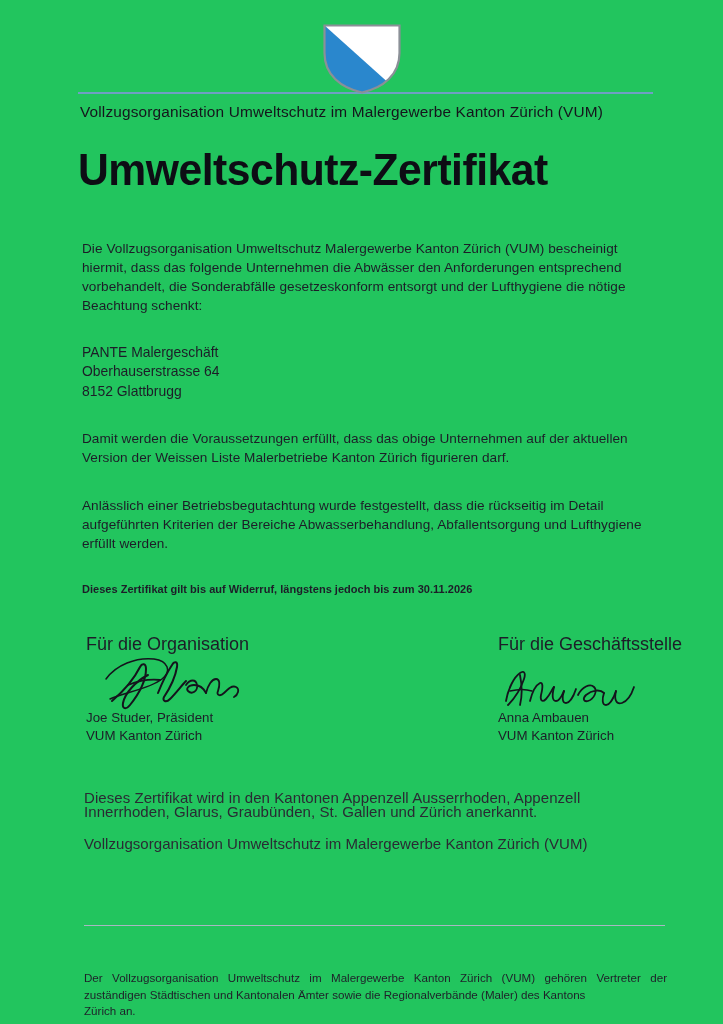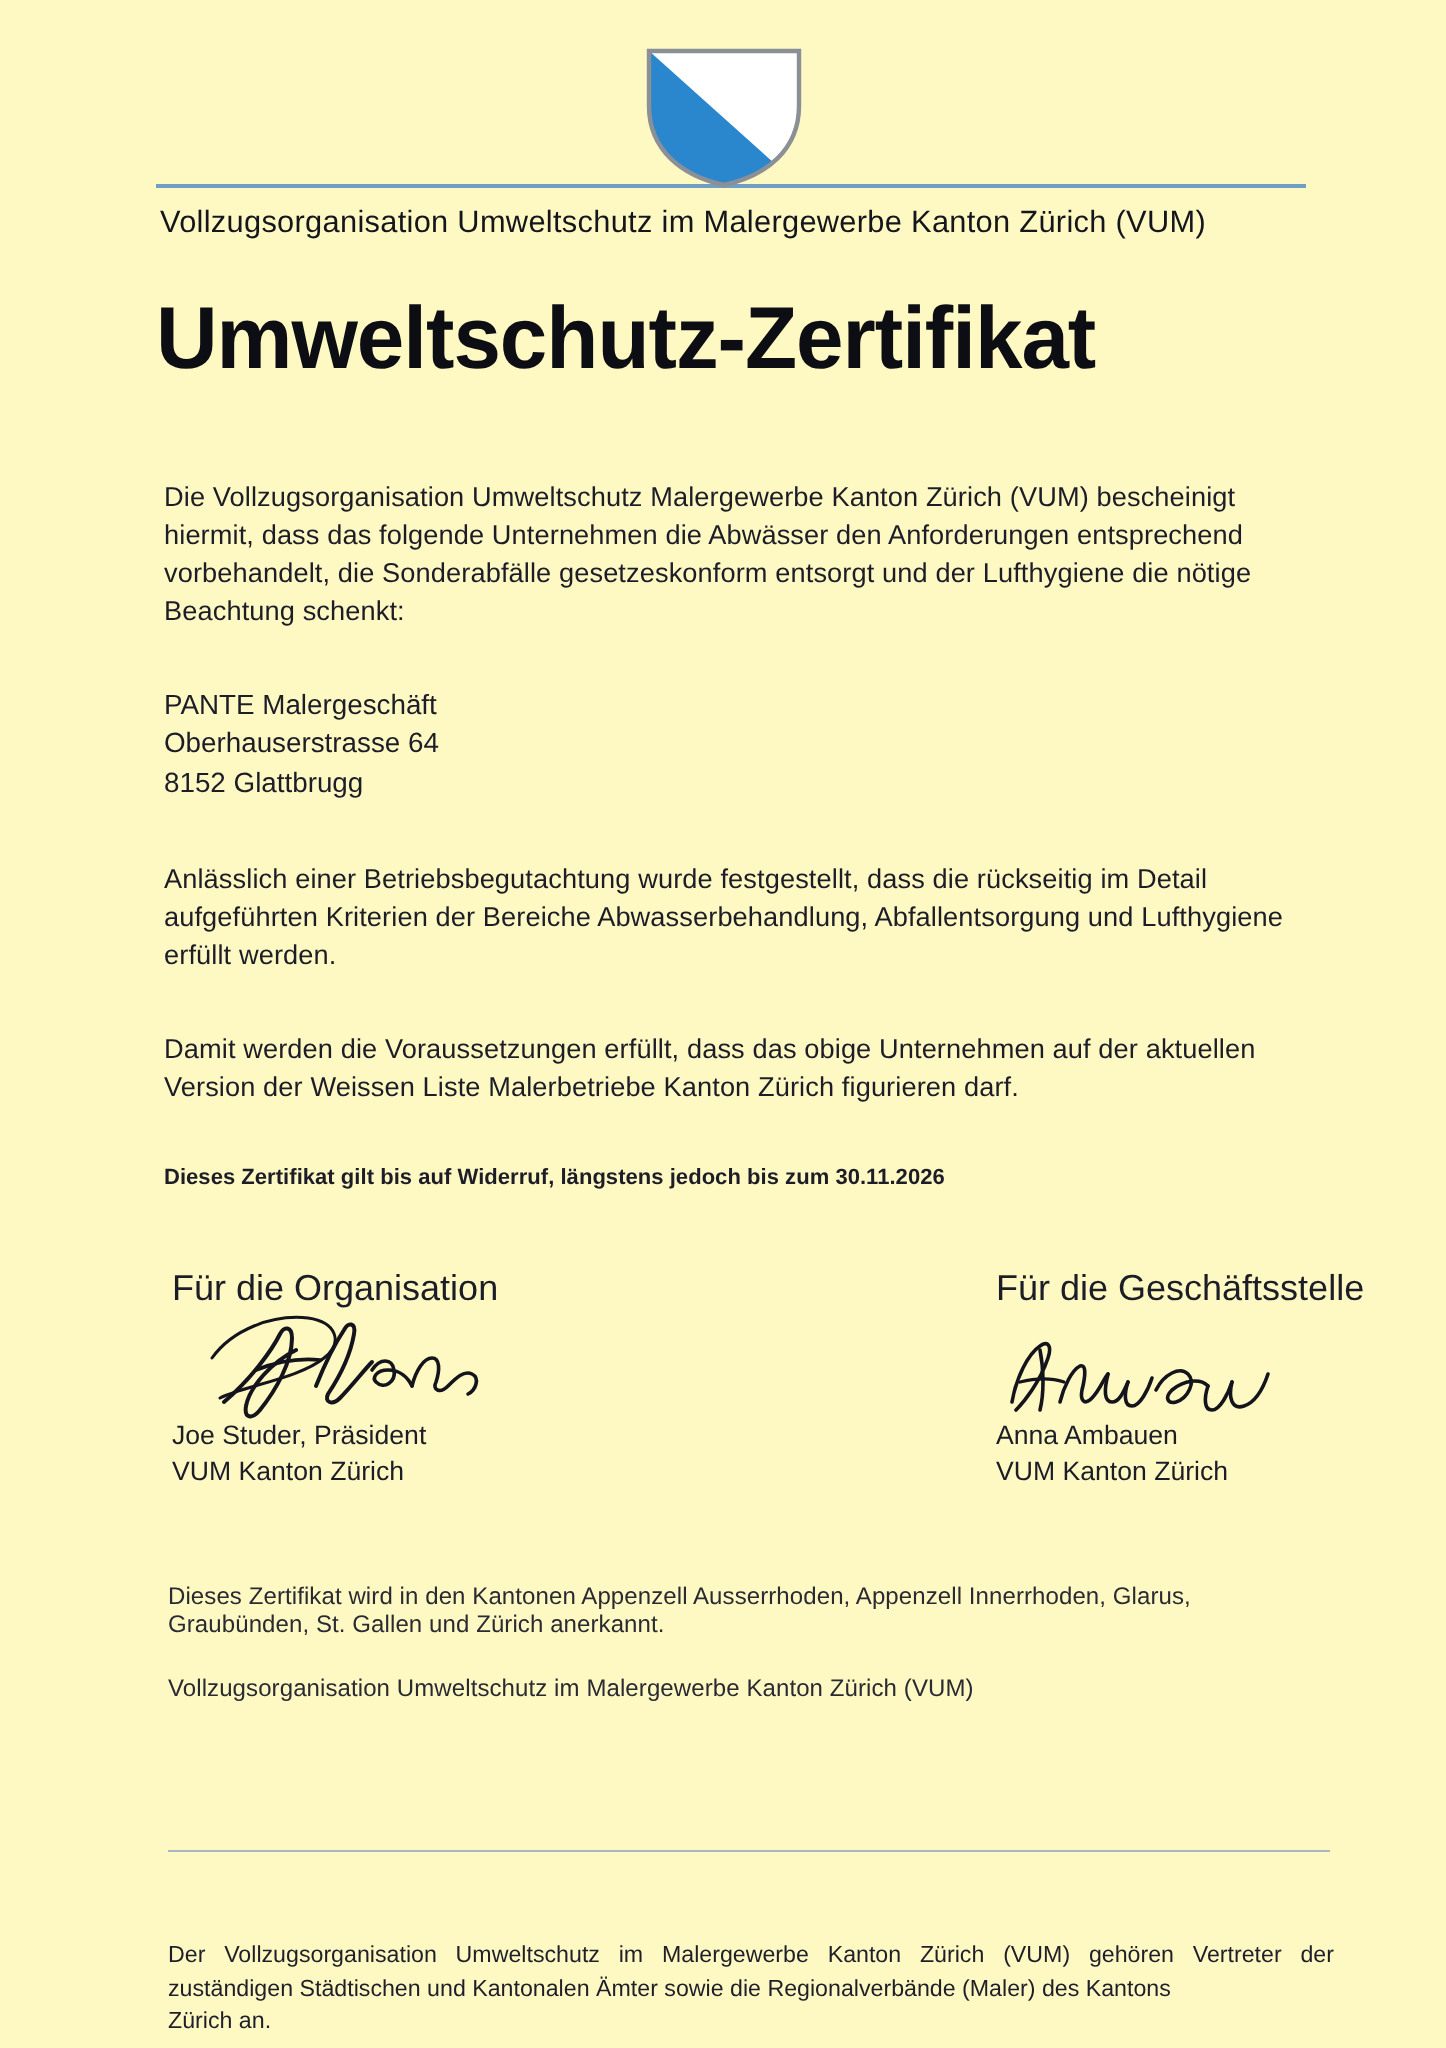--- a/index.html
+++ b/index.html
@@ -13,21 +13,21 @@
     height: 1024px;
     position: relative;
     font-family: "Liberation Sans", sans-serif;
     color: #1a1a24;
     overflow: hidden;
   }
 
   .page {
     position: absolute;
     inset: 0;
-    background: #fef9c3;
+    background: #22c55e;
     padding: 0;
   }
 
   
   .crest-wrap {
     display: flex;
     justify-content: center;
     align-items: flex-start;
     padding-top: 23px;
     height: 92px;
@@ -117,21 +117,21 @@
     font-size: 13.3px;
     line-height: 18.2px;
     color: #1d1d28;
     position: relative;
     z-index: 1;
   }
 
   
   .fineprint {
     margin: 24px 56px 0 84px;
-    font-size: 12px;
+    font-size: 15px;
     line-height: 14.4px;
     color: #2a2a33;
     letter-spacing: 0.004em;
   }
   .fineprint .recog { margin: 0; }
   .fineprint .contact { margin-top: 18px; }
   .fineprint .contact div { line-height: 14.6px; }
 
   
   .bottom-rule {
@@ -182,23 +182,23 @@
   <div class="body-block">
 
     <div class="para p1">Die Vollzugsorganisation Umweltschutz Malergewerbe Kanton Zürich (VUM) bescheinigt hiermit, dass das folgende Unternehmen die Abwässer den Anforderungen entsprechend vorbehandelt, die Sonderabfälle gesetzeskonform entsorgt und der Lufthygiene die nötige Beachtung schenkt:</div>
 
     <div class="addr">
       <div>PANTE Malergeschäft</div>
       <div>Oberhauserstrasse 64</div>
       <div>8152 Glattbrugg</div>
     </div>
 
+    <div class="para p3">Damit werden die Voraussetzungen erfüllt, dass das obige Unternehmen auf der aktuellen Version der Weissen Liste Malerbetriebe Kanton Zürich figurieren darf.</div>
+
     <div class="para p2">Anlässlich einer Betriebsbegutachtung wurde festgestellt, dass die rückseitig im Detail aufgeführten Kriterien der Bereiche Abwasserbehandlung, Abfallentsorgung und Lufthygiene erfüllt werden.</div>
-
-    <div class="para p3">Damit werden die Voraussetzungen erfüllt, dass das obige Unternehmen auf der aktuellen Version der Weissen Liste Malerbetriebe Kanton Zürich figurieren darf.</div>
 
     <div class="validity">Dieses Zertifikat gilt bis auf Widerruf, längstens jedoch bis zum 30.11.2026</div>
   </div>
 
   <div class="sig-area">
 
     <div class="sig-col left">
       <div class="sig-heading">Für die Organisation</div>
       <div class="sig-mark">
         <svg width="160" height="56" viewBox="0 0 160 56">

